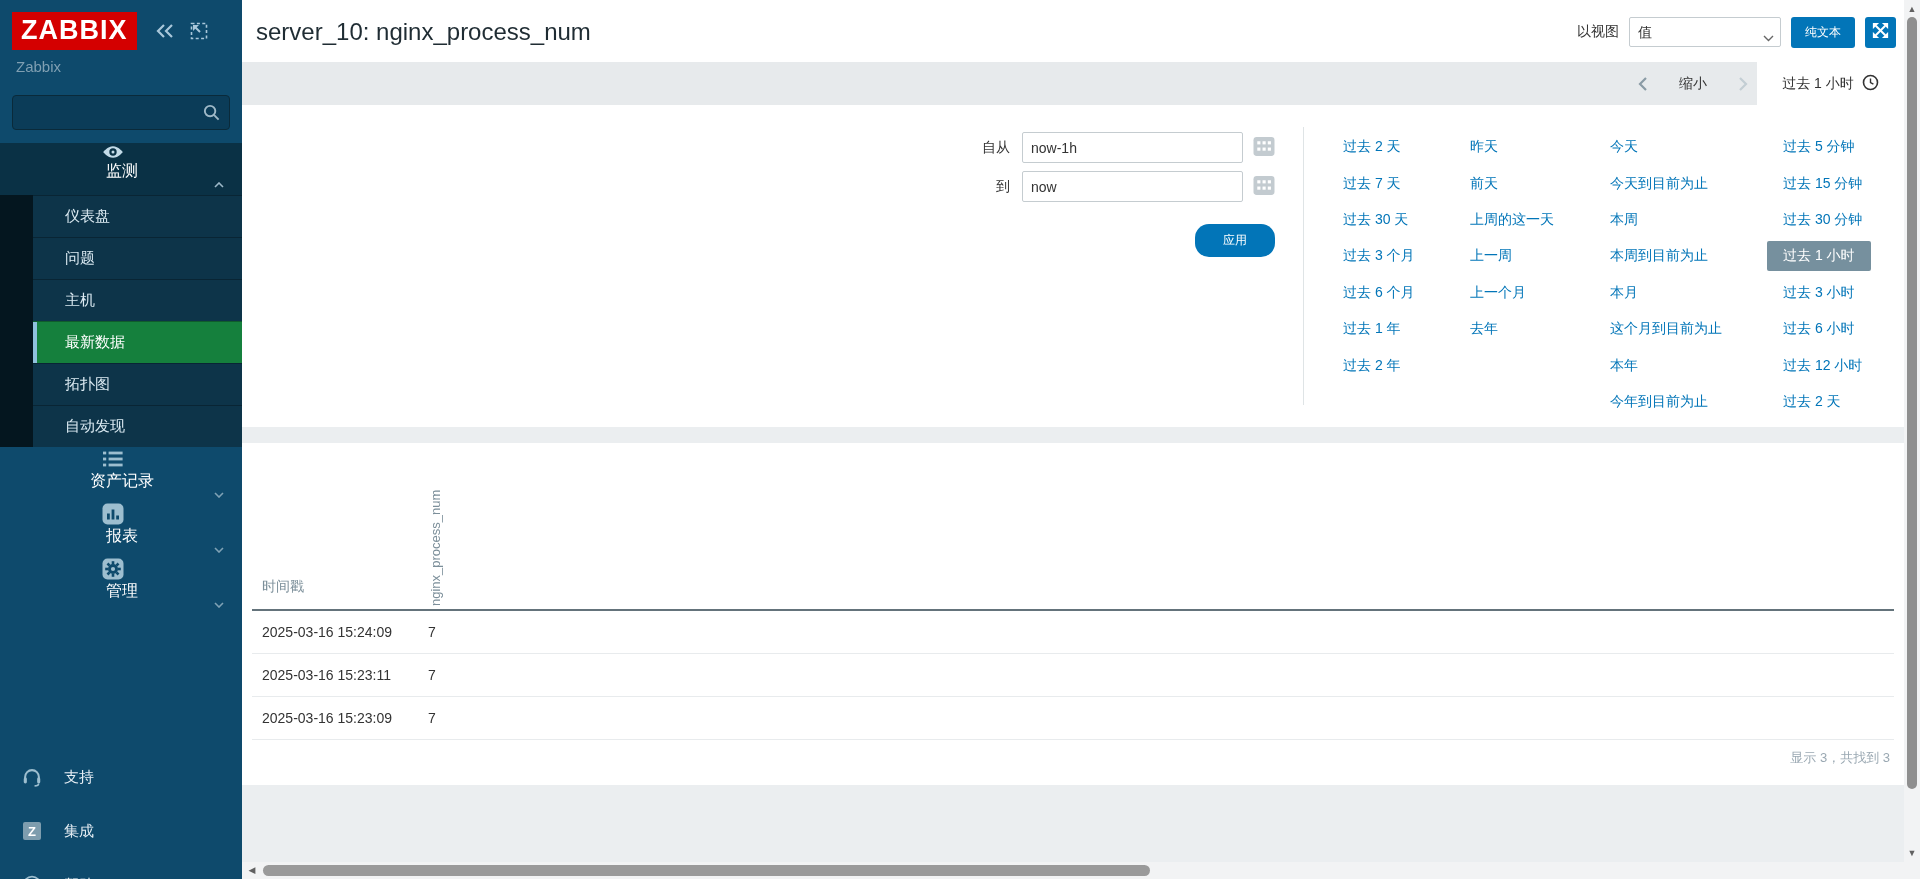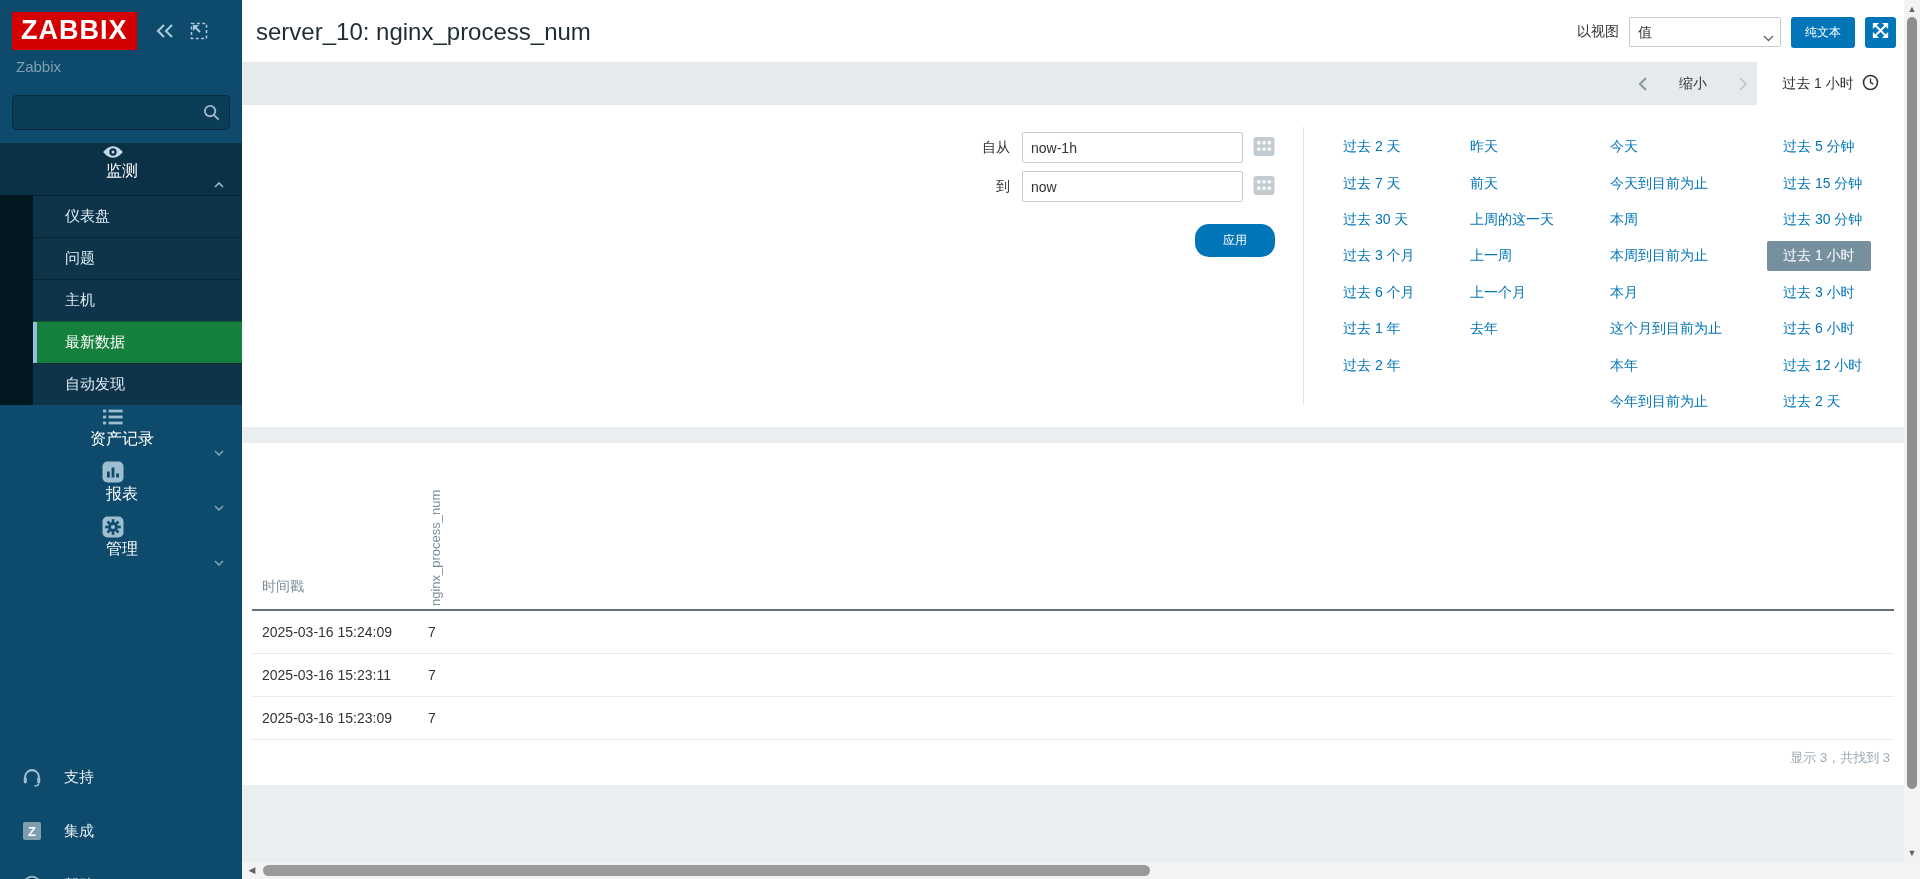--- a/index.html
+++ b/index.html
@@ -172,20 +172,23 @@
           <span>仪表盘</span>
         </div>
       <div class="sm-item">
           <span>问题</span>
         </div>
       <div class="sm-item">
           <span>主机</span>
         </div>
       <div class="sm-item selected">
           <span>最新数据</span>
+        </div>
+      <div class="sm-item">
+          <span>拓扑图</span>
         </div>
       <div class="sm-item">
           <span>自动发现</span>
         </div>
     </div>
 
 
     <div class="m-item">
       <span class="m-ico">
         <svg width="24" height="24" viewBox="0 0 24 24" fill="#9dbecf">

